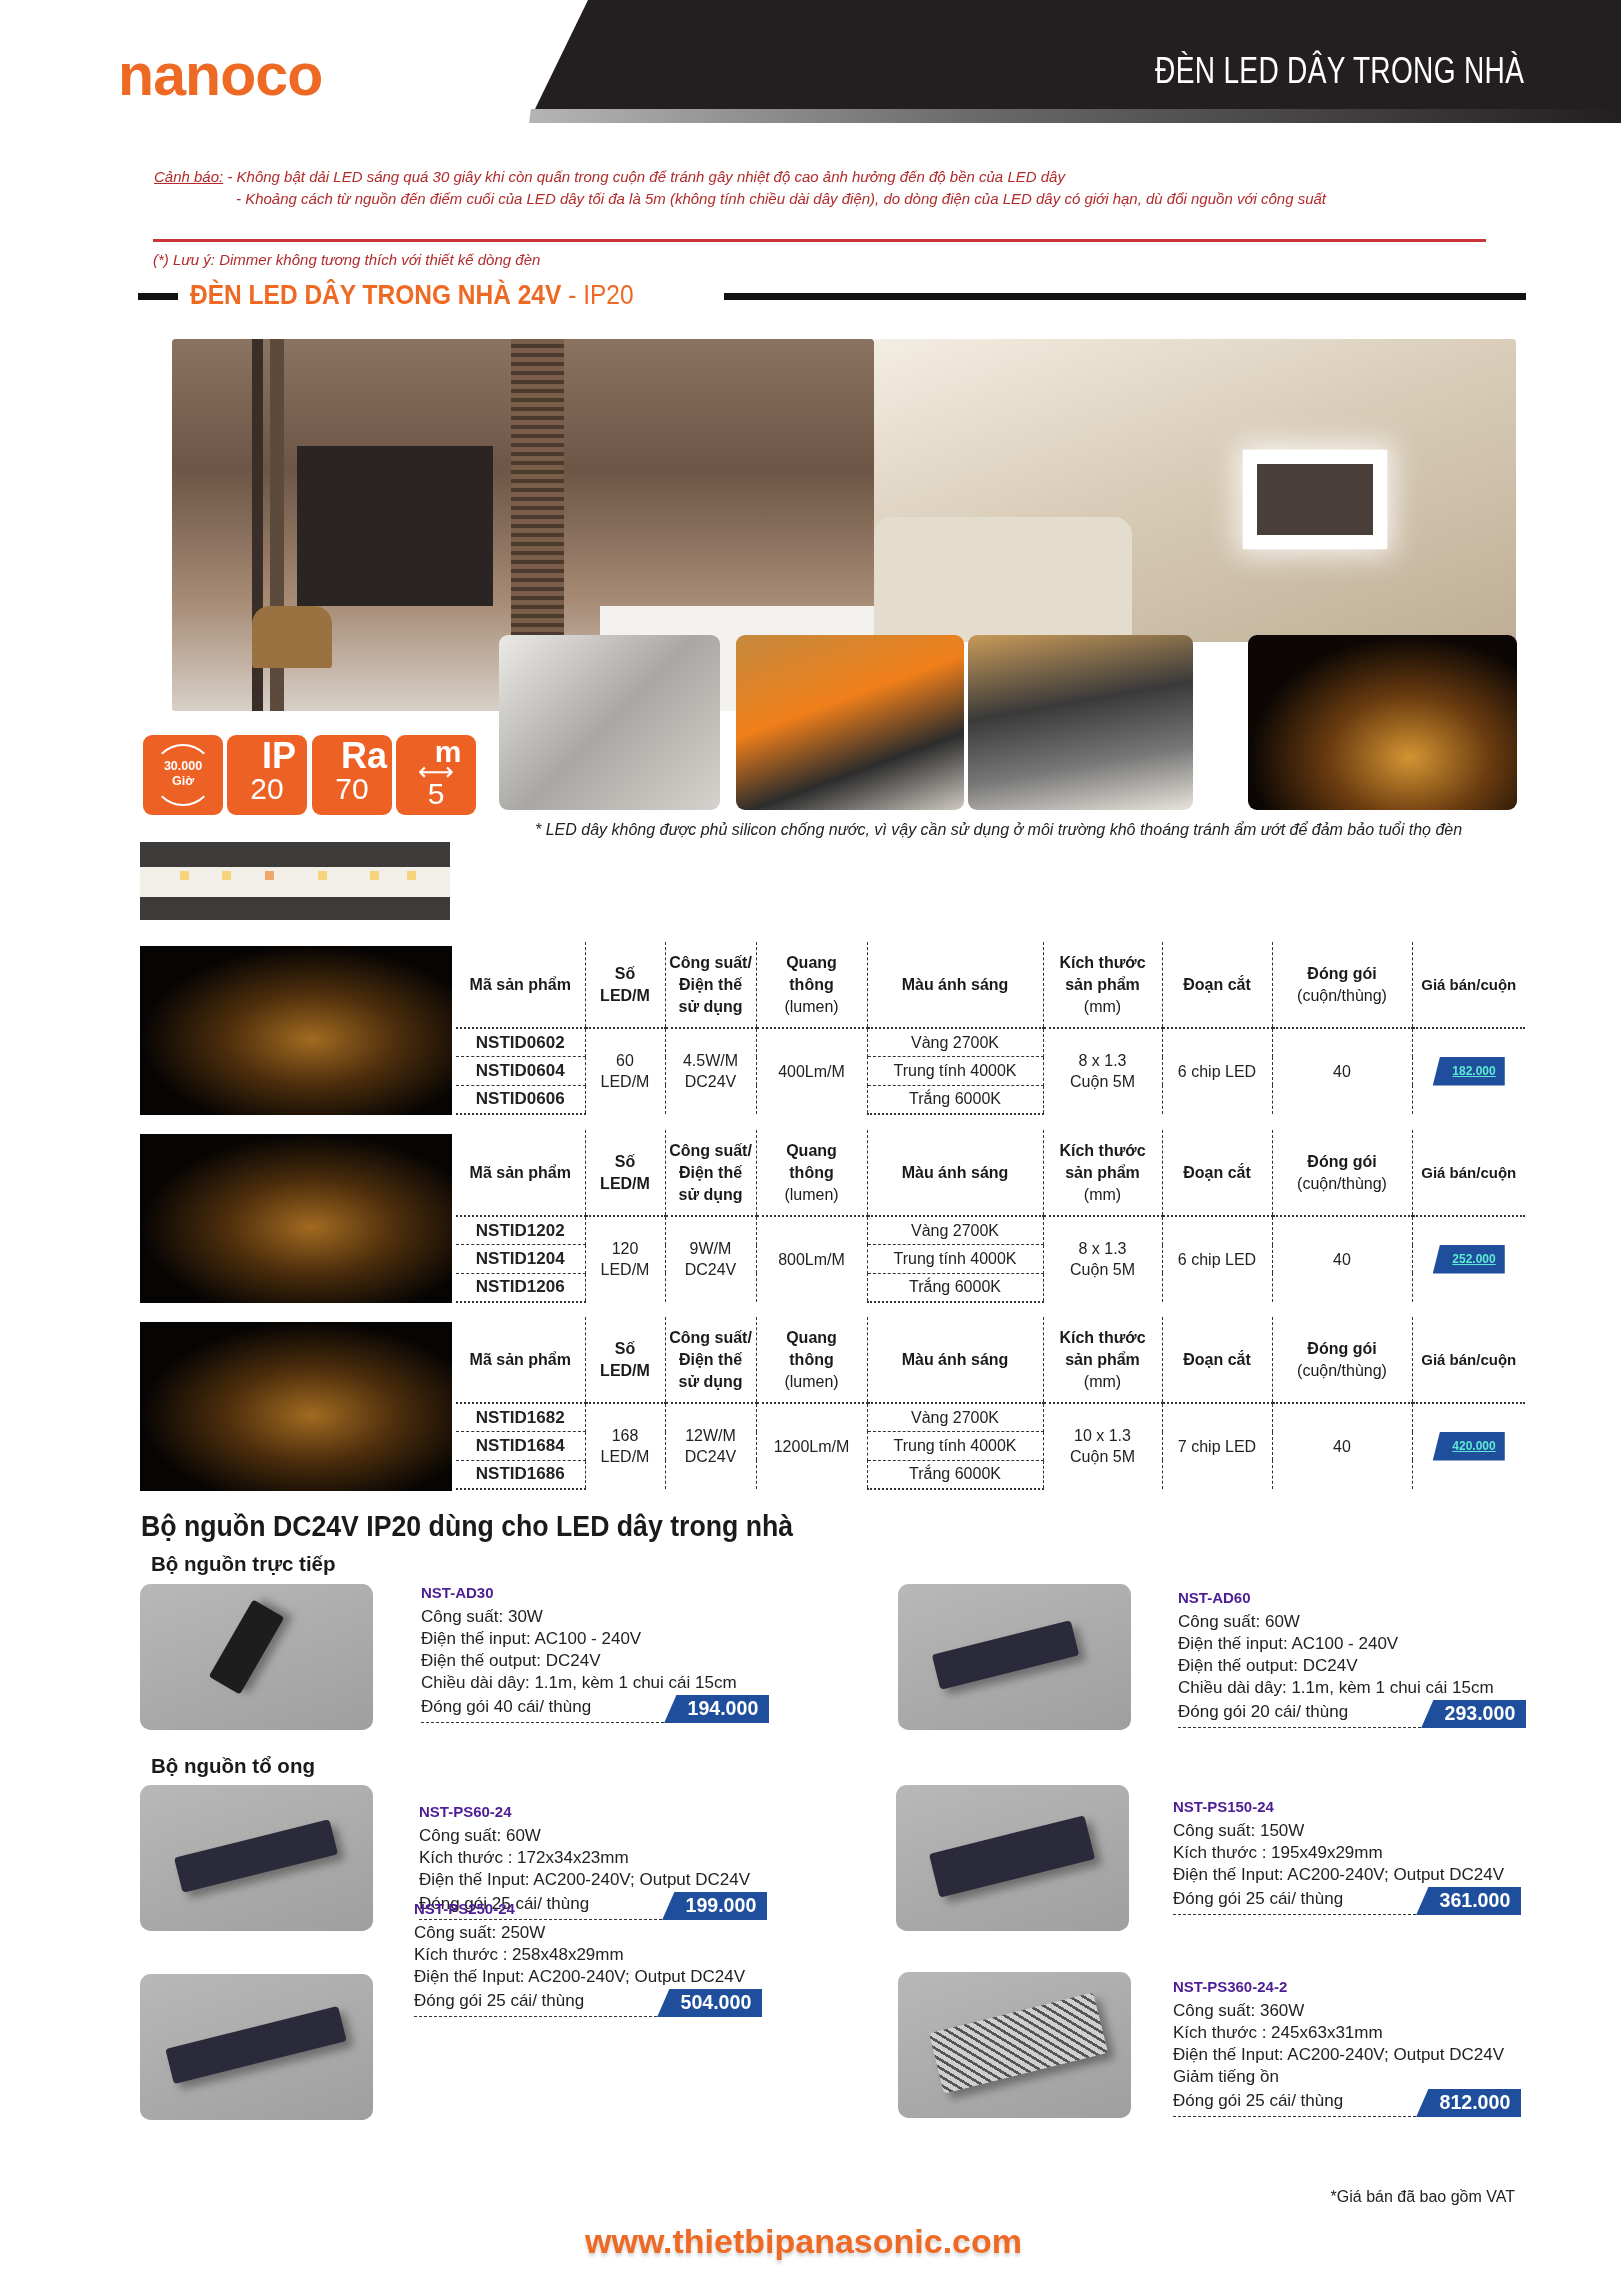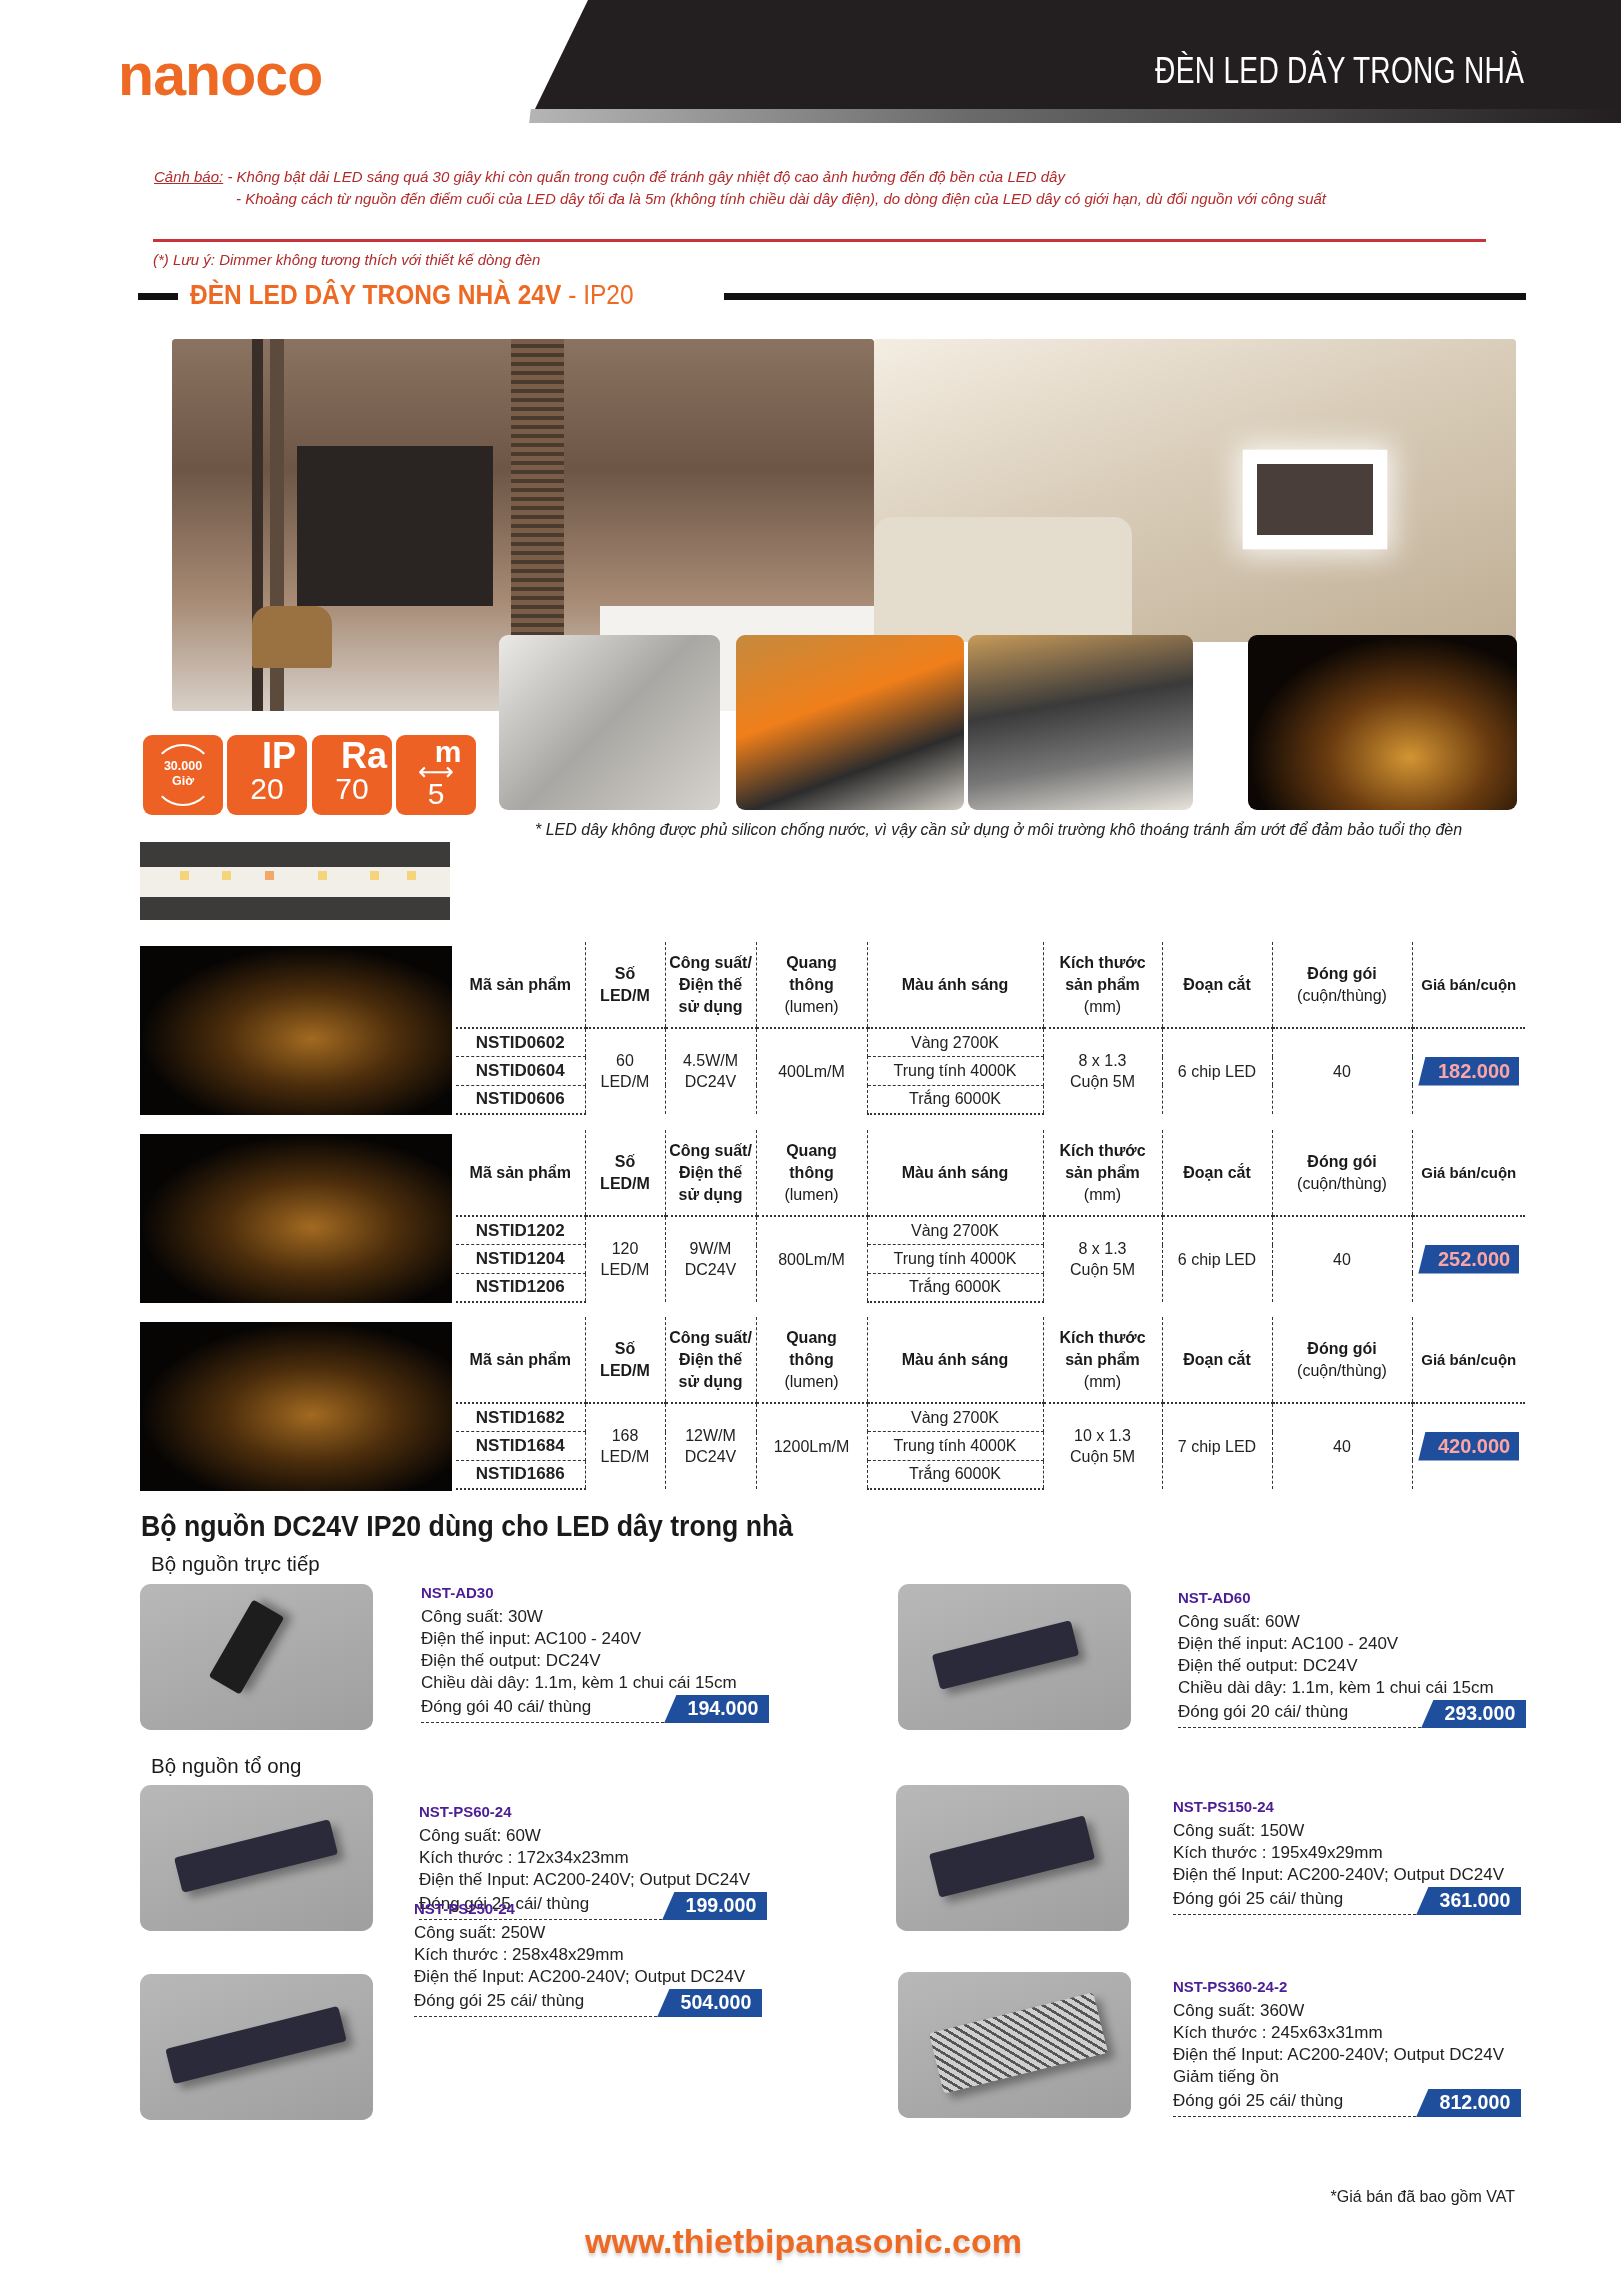--- a/index.html
+++ b/index.html
@@ -63,25 +63,25 @@
   .prod-table { left: 456px; width: 1069px; border-collapse: collapse; font-family: "Liberation Sans", sans-serif; }
   .prod-table td, .prod-table th { border-right: 1.8px dashed #333; text-align: center; vertical-align: middle; }
   .prod-table th { font-weight: 700; font-size: 16px; line-height: 22px; height: 86px; border-bottom: 2.7px dotted #333; color:#1a1a1a; }
   .prod-table th .light { font-weight: 400; }
   .prod-table td { font-size: 16px; line-height: 21.4px; height: 28.5px; color:#222; }
   .prod-table tr.last td { border-bottom: 2.7px dotted #333; }
   .prod-table td.code { font-weight: 700; font-size: 17px; border-bottom: 1.8px dashed #333; }
   .prod-table td.color { border-bottom: 1.8px dashed #333; }
   .prod-table tr.last td.code, .prod-table tr.last td.color { border-bottom: 2.7px dotted #333; }
   .prod-table .noR { border-right: none; }
-  .price { display: inline-block; background: #1f4f9c; color: #fca5a5; font-weight: 700; font-size: 20px; padding: 3.6px 9px 3.6px 19.6px; clip-path: polygon(7.1px 0,100% 0,100% 100%,0 100%); }
+  .price { display: inline-block; background: #1f4f9c; color: #5eead4; font-weight: 700; font-size: 12px; padding: 3.6px 9px 3.6px 19.6px; clip-path: polygon(7.1px 0,100% 0,100% 100%,0 100%); text-decoration: underline; }
 
   
   .ps-title { left: 141px; top: 1510px; font-family: "Liberation Sans", sans-serif; font-size: 29px; font-weight: 700; color: #1a1a1a; transform: scaleX(0.92); transform-origin: left center; white-space:nowrap; }
-  .ps-sub { font-family: "Liberation Sans", sans-serif; font-size: 20.5px; font-weight: 400; color:#1a1a1a; }
+  .ps-sub { font-family: "Liberation Sans", sans-serif; font-size: 20.5px; font-weight: 700; color:#1a1a1a; }
   .ps-img { width: 233px; height: 146px; background: linear-gradient(160deg,#b8b8b8,#9f9f9f); border-radius: 10.7px; }
   .ps-img .dev { position:absolute; background:#2b2a3a; border-radius: 3.6px; transform: rotate(-14deg); box-shadow: 5.3px 7.1px 9px rgba(0,0,0,.35); }
   .ps-img .dev.silver { background: repeating-linear-gradient(45deg,#cfcfcf 0 4.5px,#555 4.5px 7.1px); }
   .ps-info { font-family: "Liberation Sans", sans-serif; font-size: 17px; line-height: 22px; color:#222; }
   .ps-info .model { font-weight: 700; font-size: 15px; line-height: 27px; color:#4c1d95; }
   .ps-price-row { position: relative; width: 348px; height: 28.5px; border-bottom: 1.8px dashed #333; }
   .ps-price { position:absolute; right: 0; bottom: -1.8px; width: 105px; height: 28.5px; background: #1f4f9c; color:#fff; font-weight:700; font-size: 19.6px; text-align:right; padding: 2.7px 10.7px 0 0; clip-path: polygon(12.5px 0,100% 0,100% 100%,0 100%); }
   .ps-pack { position:absolute; left:0; bottom: 3.6px; }
 
   .vat { right: 107px; top: 2188px; font-family: "Liberation Sans", sans-serif; font-size: 16px; color:#222; }

